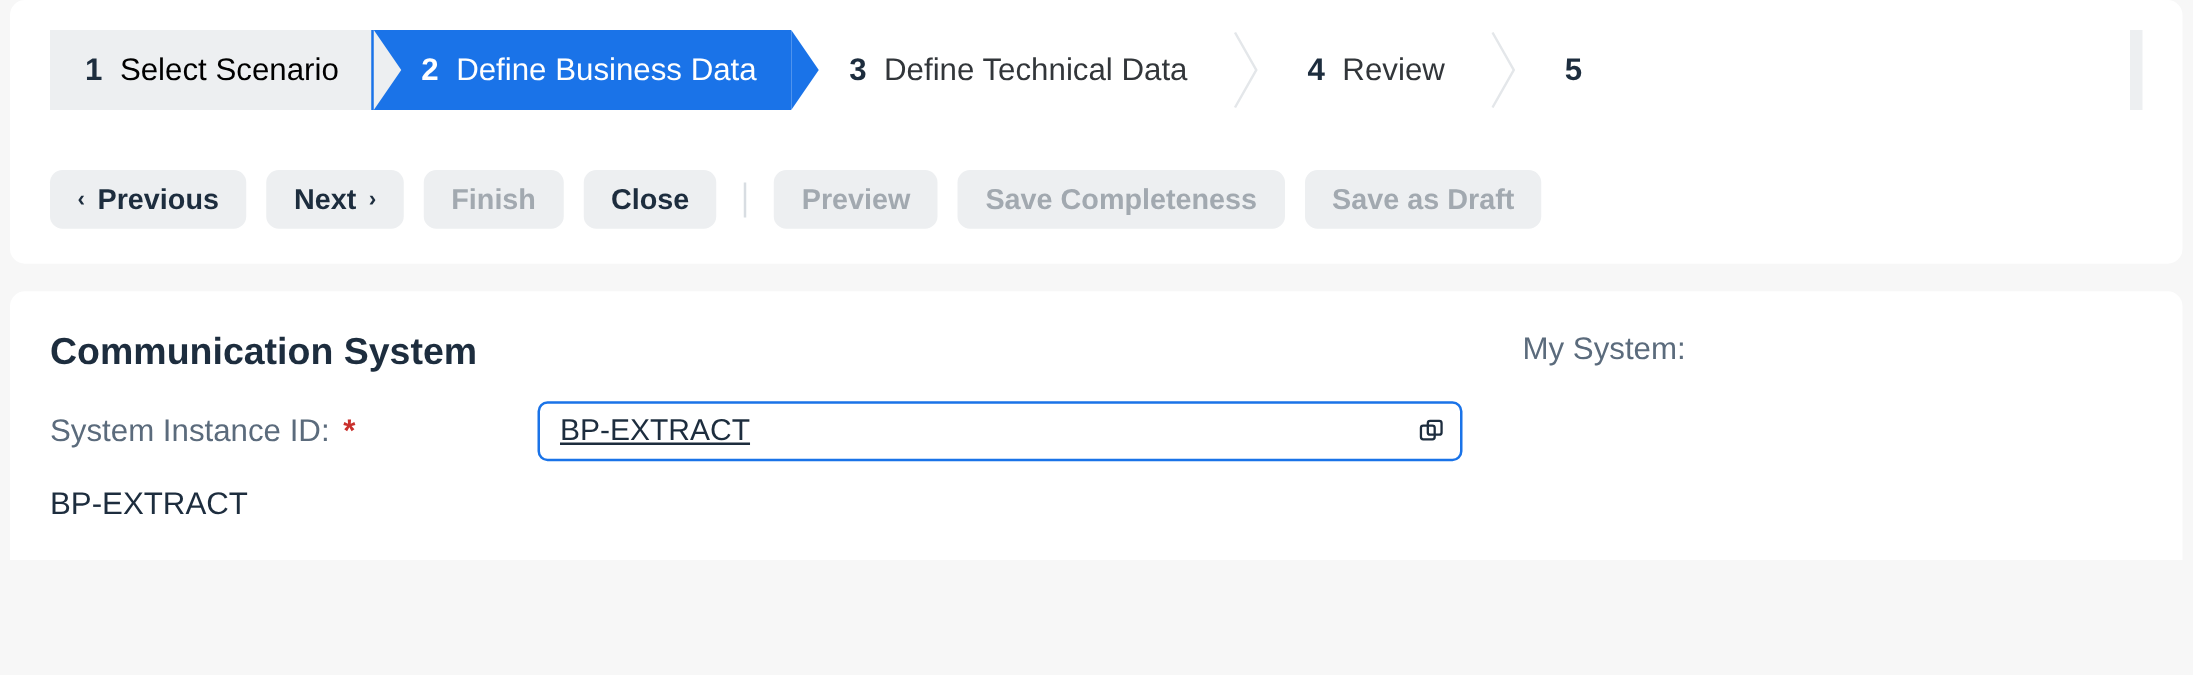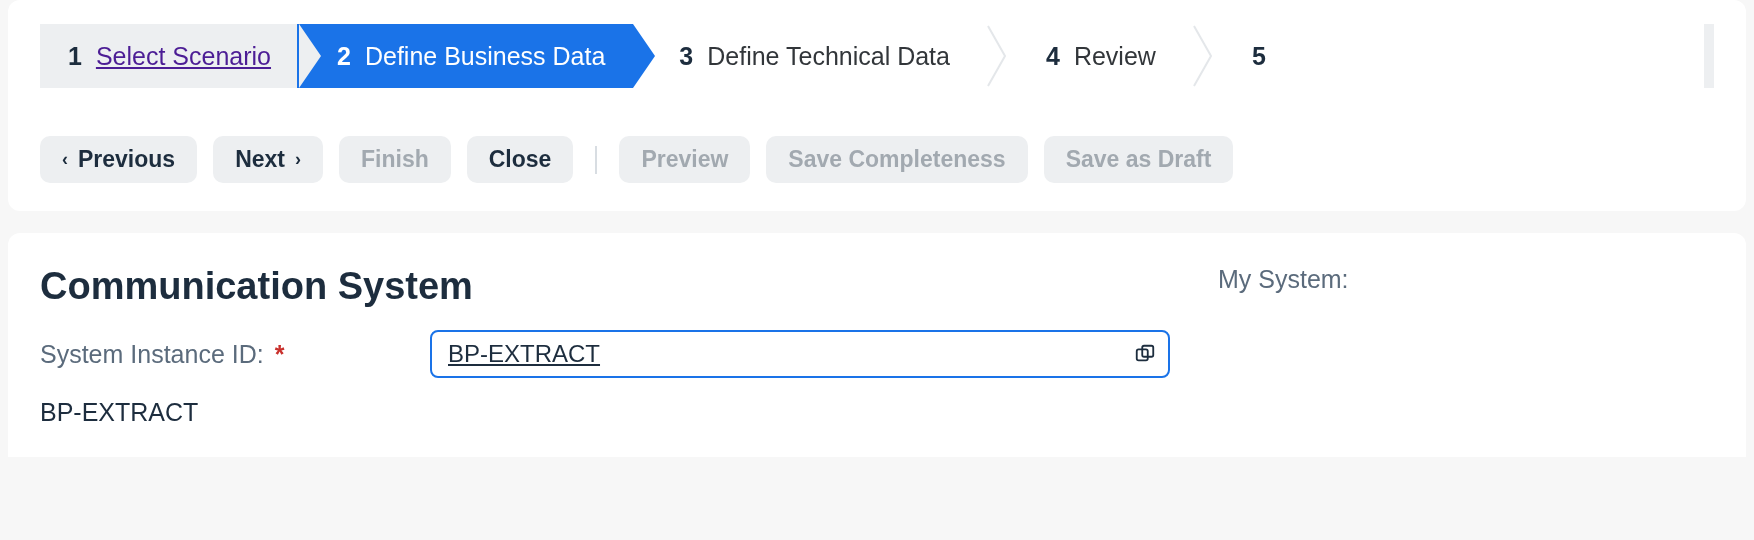--- a/index.html
+++ b/index.html
@@ -36,21 +36,21 @@
     color: #1d2d3e;
   }
   .step .lbl {
     color: #5b6b7c;
     font-weight: 400;
   }
   .step.completed {
     background: #edeff1;
   }
   .step.completed .num { color: #1d2d3e; }
-  .step.completed .lbl { color: #4c1d95; text-decoration: underline; }
+  .step.completed .lbl { color: #000000; }
   .step.active {
     background: #1a73e8;
     color: #ffffff;
     margin-left: -2px;
   }
   .step.active .num { color: #ffffff; }
   .step.active .lbl { color: #ffffff; font-weight: 500;}
   .step.upcoming { background: #ffffff; }
   .step.upcoming .num { color: #1d2d3e; }
   .step.upcoming .lbl { color: #32363a; }
@@ -112,21 +112,21 @@
     background: #ffffff;
     border-radius: 12px 12px 0 0;
     margin: 22px 8px 0 8px;
     padding: 32px 32px 10px 32px;
     display: flex;
     gap: 48px;
   }
   .col-left { flex: 0 0 1130px; }
   .col-right { flex: 1; }
   h2.section {
-    font-size: 38px;
+    font-size: 30px;
     font-weight: 700;
     color: #1d2d3e;
     margin: 0 0 22px 0;
   }
   .form-row {
     display: flex;
     align-items: center;
     margin-bottom: 20px;
   }
   .form-label {

